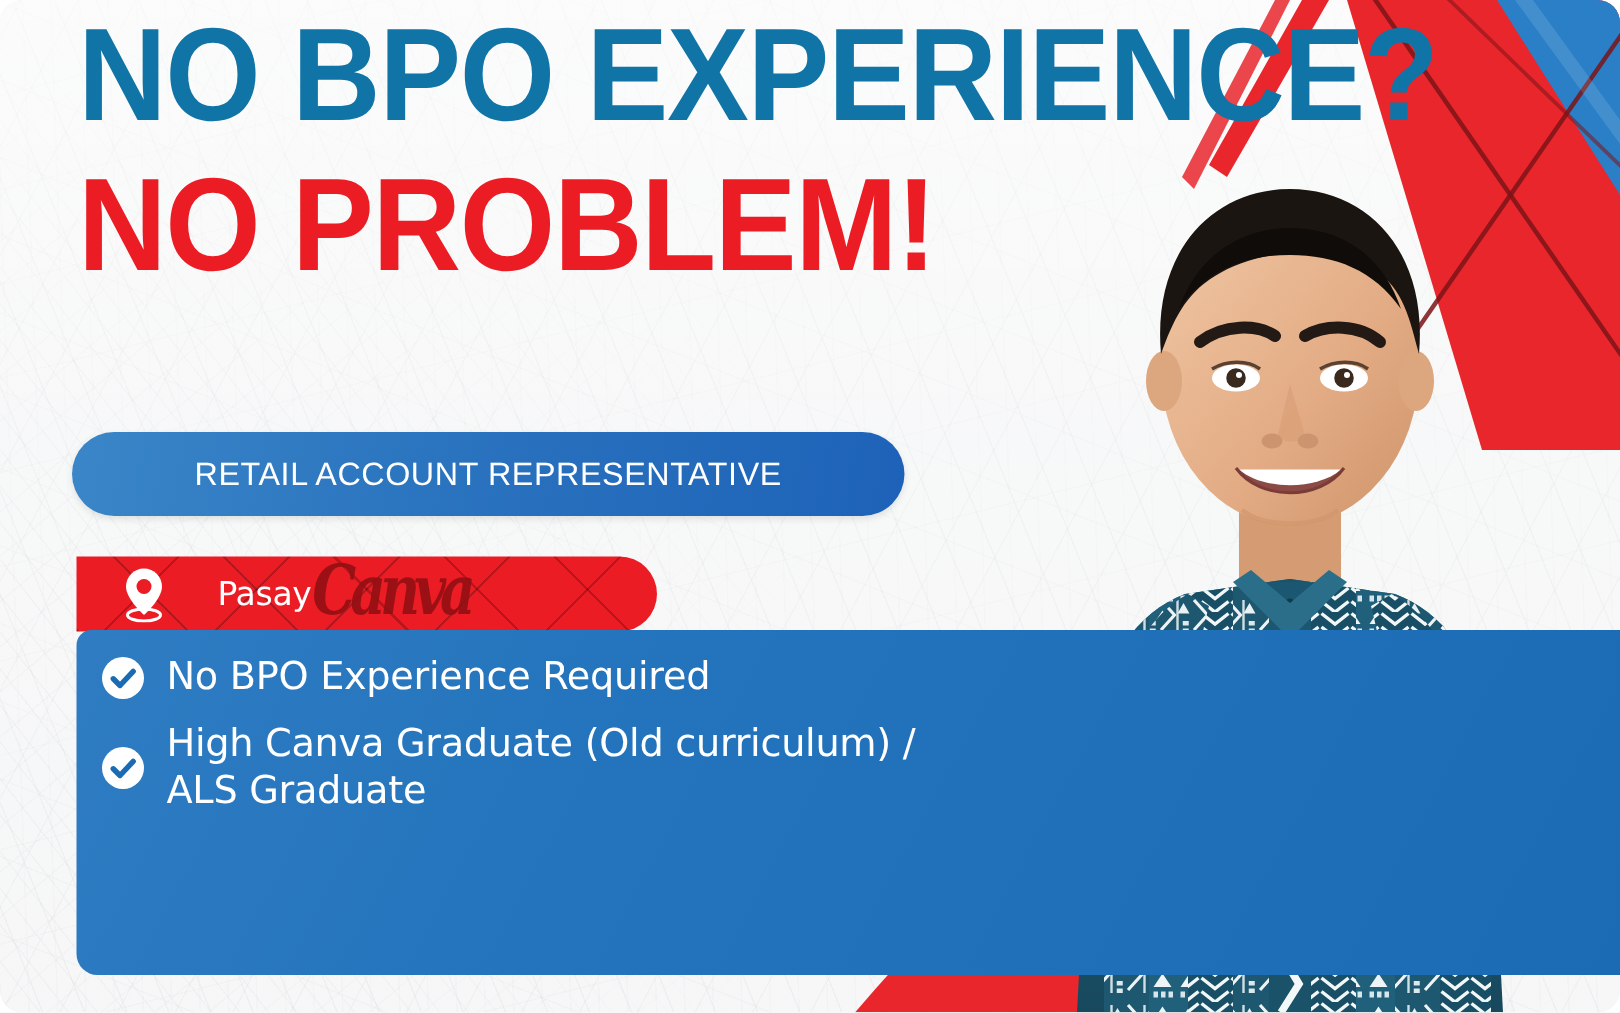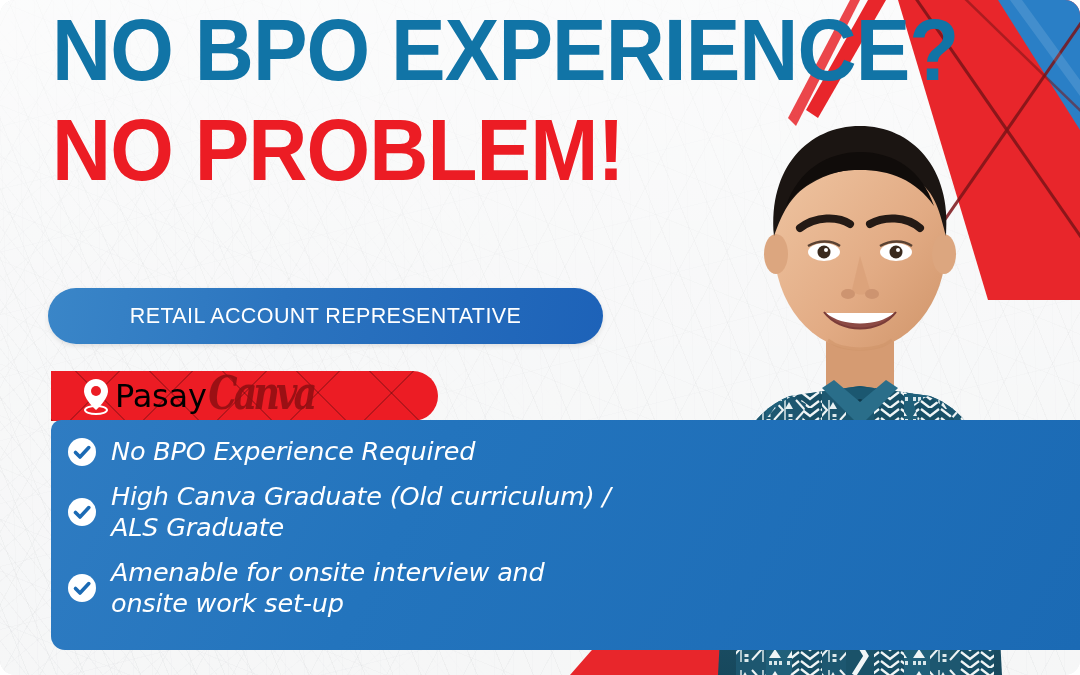--- a/index.html
+++ b/index.html
@@ -94,21 +94,21 @@
   .loc-banner .xhatch{
     position:absolute;inset:0;
     background:
       repeating-linear-gradient(45deg, rgba(0,0,0,.22) 0 1.5px, rgba(0,0,0,0) 1.5px 52px),
       repeating-linear-gradient(-45deg, rgba(0,0,0,.22) 0 1.5px, rgba(0,0,0,0) 1.5px 52px);
     pointer-events:none;
   }
   .pin-wrap{position:relative;margin-left:28px;width:34px;height:38px;flex:none;}
   .loc-text{
     position:relative;
-    color:#000000;font-size:32px;margin-left:2px;
+    color:#ffffff;font-size:22px;margin-left:32px;
     font-family:"DejaVu Sans","Liberation Sans",sans-serif;
     letter-spacing:-.2px;
   }
   .watermark{
     position:absolute;left:195px;top:366px;
     font-size:46px;
     font-family:"DejaVu Serif",serif;
     font-style:italic;font-weight:bold;
     color:#8e0f12;opacity:.85;
     letter-spacing:-5px;
@@ -118,21 +118,21 @@
 
   
   .req-panel{
     position:absolute;left:51px;top:420px;
     width:1029px;height:230px;
     background:linear-gradient(118deg,#2f7cc2 0%, #2374bd 35%, #1b6ab4 100%);
     border-radius:10px 0 0 14px;
   }
   .req-list{
     position:absolute;left:16px;top:16px;right:10px;
-    display:flex;flex-direction:column;gap:14px;font-style:italic;
+    display:flex;flex-direction:column;gap:14px;
   }
   .req-item{display:flex;align-items:center;gap:14px;}
   .check-ic{flex:none;width:30px;height:30px;}
   .req-text{
     color:#ffffff;font-size:25.5px;line-height:1.22;
     font-family:"DejaVu Sans","Liberation Sans",sans-serif;
     letter-spacing:-.2px;
     white-space:pre-line;
   }
 </style>
@@ -321,25 +321,17 @@
 
       <div class="req-item">
         <svg class="check-ic" viewBox="0 0 30 30">
           <circle cx="15" cy="15" r="14" fill="#ffffff"></circle>
           <path d="M8.5,15.5 L13,20 L21.8,10.6" fill="none" stroke="#1b6ab4" stroke-width="3.6" stroke-linecap="round" stroke-linejoin="round"></path>
         </svg>
         <div class="req-text">High Canva Graduate (Old curriculum) /
 ALS Graduate</div>
       </div>
 
-      <div class="req-item">
-        <svg class="check-ic" viewBox="0 0 30 30">
-          <circle cx="15" cy="15" r="14" fill="#ffffff"></circle>
-          <path d="M8.5,15.5 L13,20 L21.8,10.6" fill="none" stroke="#1b6ab4" stroke-width="3.6" stroke-linecap="round" stroke-linejoin="round"></path>
-        </svg>
-        <div class="req-text">Amenable for onsite interview and
-onsite work set-up</div>
-      </div>
 
     </div>
   </div>
 
 </div>
 
 </body></html>

